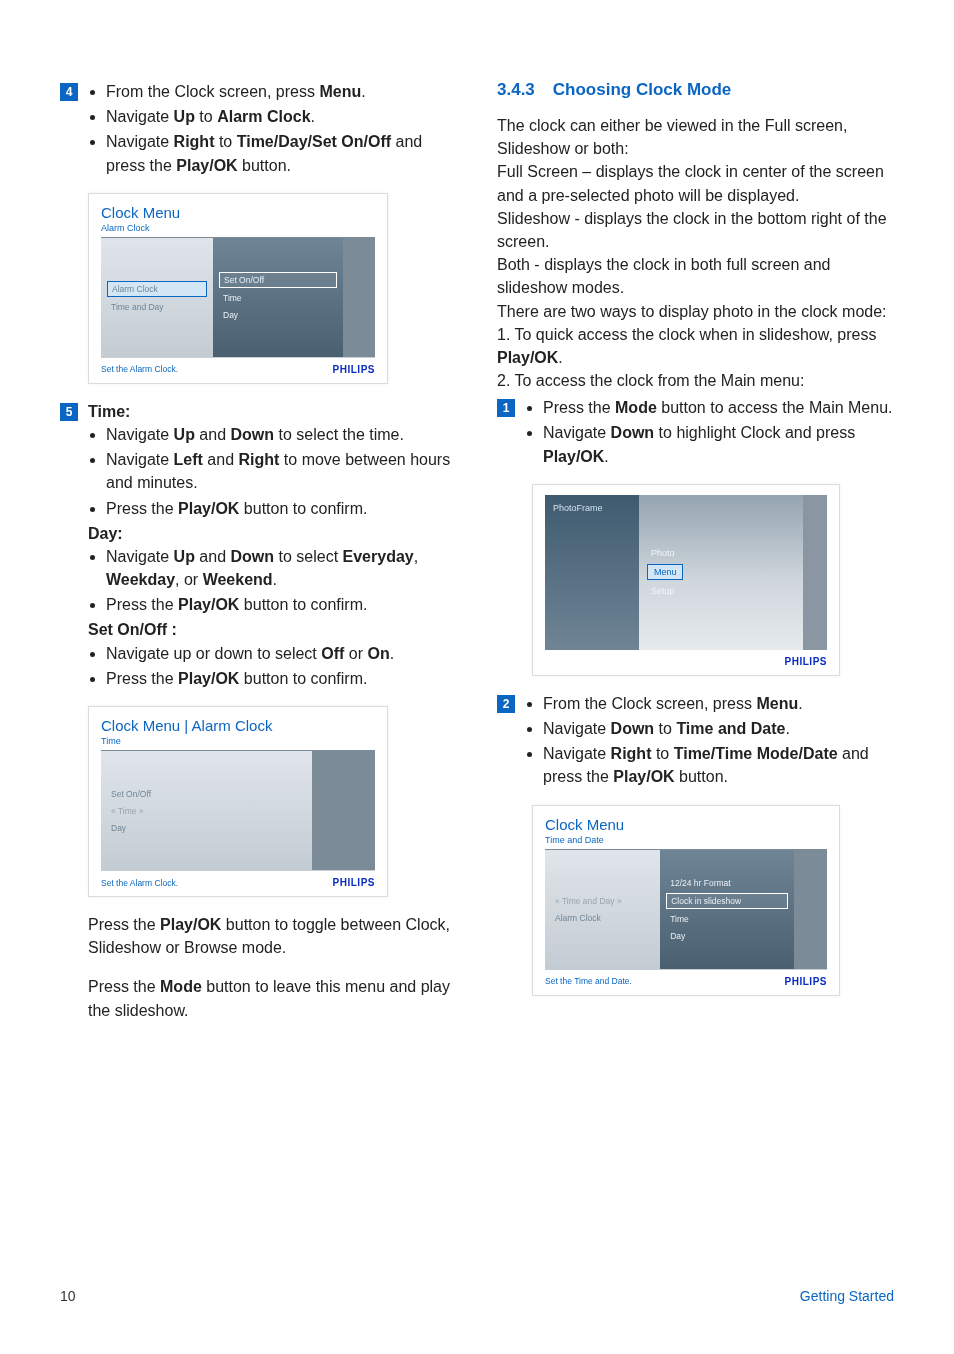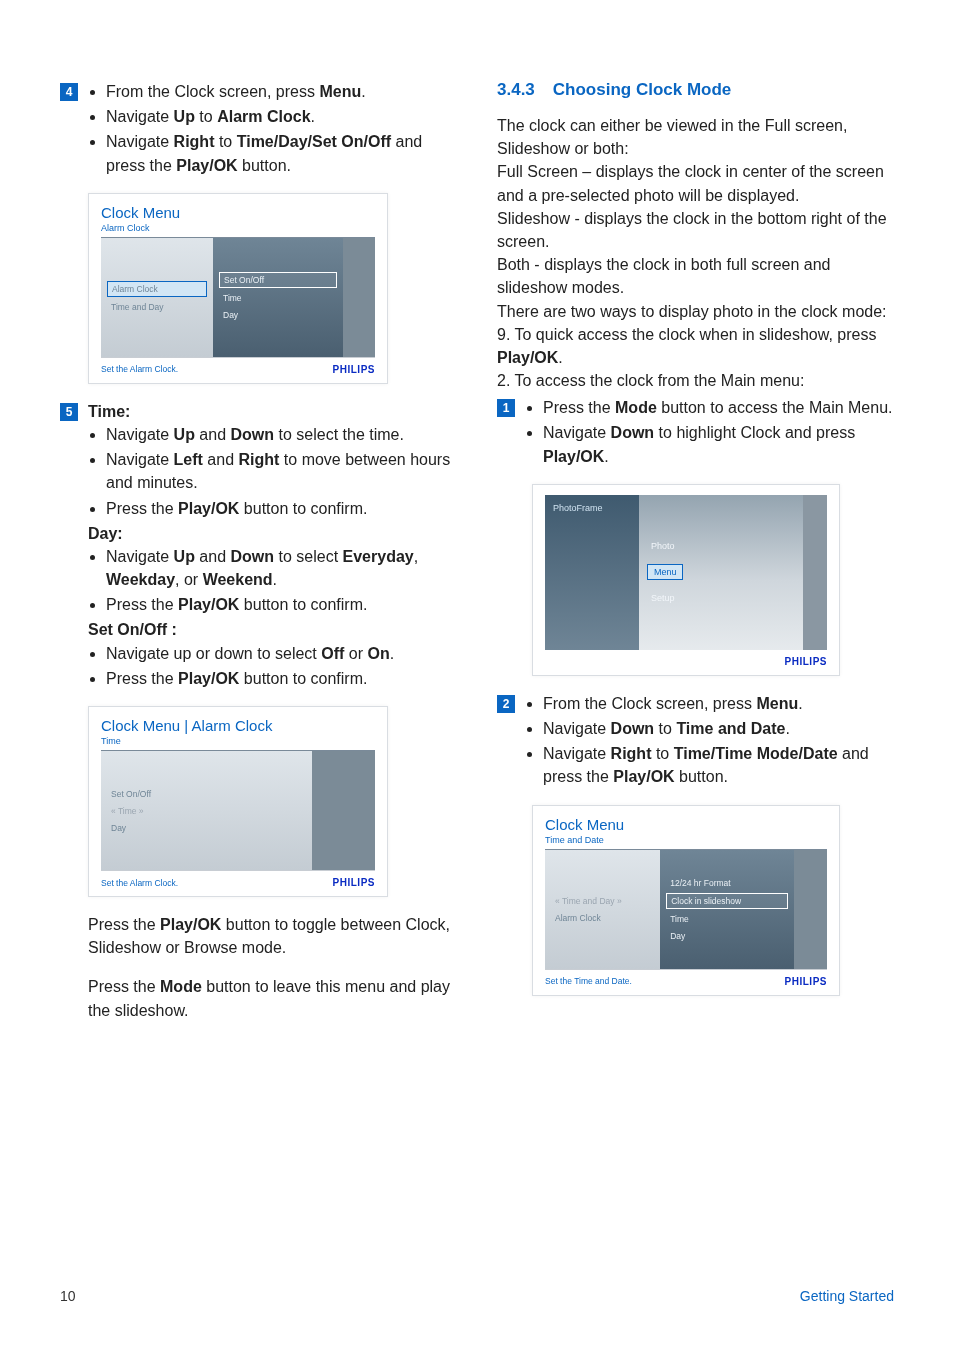--- a/index.html
+++ b/index.html
@@ -34,21 +34,21 @@
   .fig .mi-left { color: #6f8596; font-size: 8.5px; padding: 2px 4px; }
   .fig .mi-left-dim { color: #9aa5b0; }
   .fig .footer { display:flex; justify-content: space-between; align-items:center; padding-top: 6px; }
   .fig .foot-hint { color:#0a66c2; font-size: 8.5px; }
   .fig .brand { color:#0a2bc2; font-weight:700; font-size: 10px; letter-spacing: .5px; }
 
   
   .fig2 .panel { height: 155px; border-bottom: none; }
   .fig2 .pane-left2 { flex: .8; background: linear-gradient(#3f5a6f,#6f8596); display: flex; align-items: flex-start; padding: 8px; }
   .fig2 .pf { color:#cfe2f0; font-size: 9px; }
-  .fig2 .pane-right2 { flex: 1.6; background: linear-gradient(#94a4b0,#cfd6dc 55%, #e6eaed); display:flex; flex-direction:column; justify-content:center; align-items:flex-start; padding-left: 8px; gap:11px; }
+  .fig2 .pane-right2 { flex: 1.6; background: linear-gradient(#94a4b0,#cfd6dc 55%, #e6eaed); display:flex; flex-direction:column; justify-content:center; align-items:flex-start; padding-left: 8px; gap:4px; }
   .fig2 .mic { color:#f2f6fa; font-size: 9px; padding: 2px 4px; }
   .fig2 .mi-selbox { border:1px solid #0a66c2; background:#d2e6f5; color:#0a66c2; font-size:9px; padding:2px 6px; }
   .fig2 .pane-ph2 { flex: .25; background: #8a97a2; }
 
   .pagefooter { position:absolute; bottom: 50px; left: 60px; right: 60px; display:flex; justify-content:space-between; font-size: 14px; }
   .pagefooter .pn { color:#333; }
   .pagefooter .gs { color:#0a66c2; }
 </style>
 </head>
 <body>
@@ -134,21 +134,21 @@
     </div>
 
     <div class="col">
       <div class="sect-head"><span class="num">3.4.3</span><span>Choosing Clock Mode</span></div>
 
       <div class="para" style="margin-bottom:0;">The clock can either be viewed in the Full screen, Slideshow or both:</div>
       <div class="para" style="margin-bottom:0;">Full Screen – displays the clock in center of the screen and a pre-selected photo will be displayed.</div>
       <div class="para" style="margin-bottom:0;">Slideshow  - displays the clock in the bottom right of the screen.</div>
       <div class="para" style="margin-bottom:0;">Both  - displays the clock in both full screen and slideshow modes.</div>
       <div class="para" style="margin-bottom:0;">There are two ways to display photo in the clock mode:</div>
-      <div class="para" style="margin-bottom:0;"><span>9. To quick access the clock when in slideshow, press </span><span class="b">Play/OK</span><span>.</span></div>
+      <div class="para" style="margin-bottom:0;"><span>1. To quick access the clock when in slideshow, press </span><span class="b">Play/OK</span><span>.</span></div>
       <div class="para" style="margin-bottom:4px;">2. To access the clock from the Main menu:</div>
 
       <div class="step">
         <div class="stepnum">1</div>
         <div class="stepbody">
           <ul>
             <li><span>Press the </span><span class="b">Mode</span><span> button to access the Main Menu.</span></li>
             <li><span>Navigate </span><span class="b">Down</span><span> to highlight Clock and press </span><span class="b">Play/OK</span><span>.</span></li>
           </ul>
         </div>

